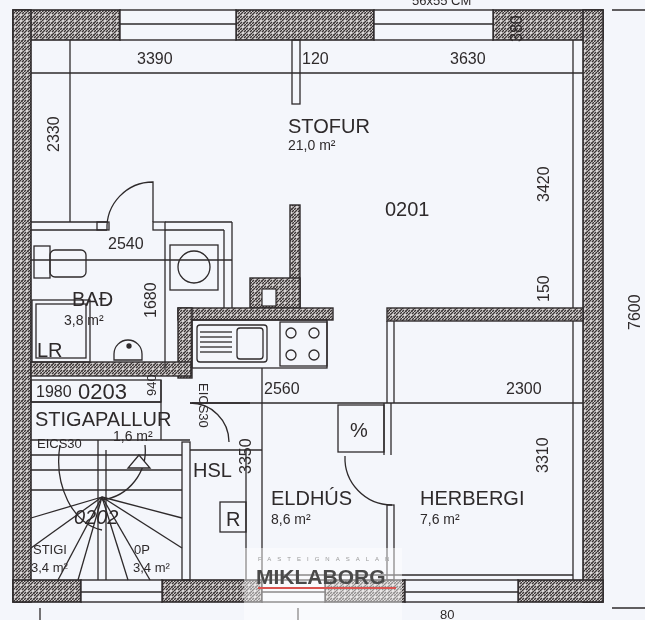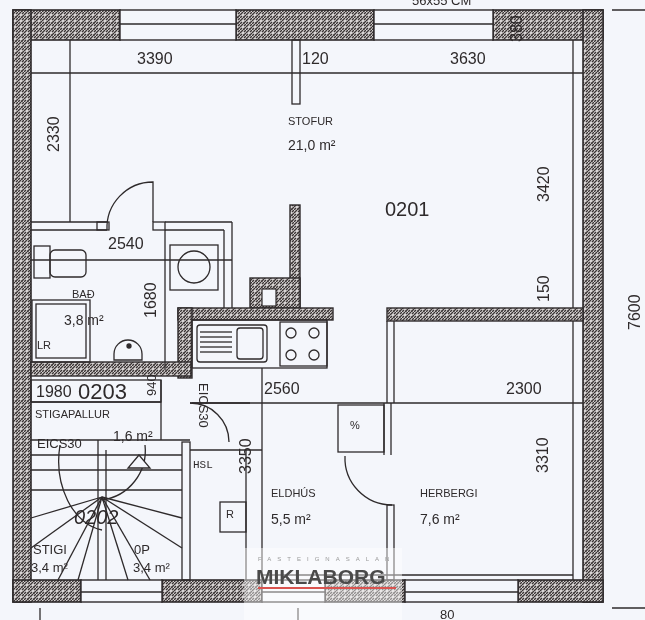--- a/index.html
+++ b/index.html
@@ -1,20 +1,20 @@
 <!DOCTYPE html>
 <html><head>
 <meta charset="utf-8">
 <style>
   html, body { margin: 0; padding: 0; background: #f4f6fb; }
   body { width: 645px; height: 620px; overflow: hidden; position: relative; font-family: "Liberation Sans", sans-serif; }
   #plan { position: absolute; left: 0; top: 0; width: 645px; height: 620px; }
   .lbl { position: absolute; color: #2e2a2b; font-family: "Liberation Sans", sans-serif; line-height: 1; white-space: nowrap; }
   .dim { font-size: 16px; }
-  .room { font-size: 11px; }
+  .room { font-size: 20px; }
   .area { font-size: 14px; }
   .code { font-size: 20px; }
   .code-sm { font-size: 22px; }
   .small { font-size: 13px; }
   .rot { transform-origin: left top; transform: rotate(-90deg); }
   .rot90 { transform-origin: left top; transform: rotate(90deg); }
   .wm-top { position: absolute; left: 258px; top: 556px; font-size: 6px; letter-spacing: 6px; color: #9a9a9a; }
   .wm-main { position: absolute; left: 256px; top: 565px; font-size: 21px; font-weight: bold; color: #4a4a4a; letter-spacing: 0px; }
   .wm-line { position: absolute; left: 258px; top: 587px; width: 138px; height: 2px; background: #d9534f; }
   .wm-box { position: absolute; left: 244px; top: 548px; width: 158px; height: 72px; background: rgba(255,255,255,0.45); }
@@ -191,26 +191,26 @@
 <div class="lbl room" style="left:72px;top:289px;">BAÐ</div>
 <div class="lbl area" style="left:64px;top:313px;">3,8 m²</div>
 <div class="lbl room" style="left:37px;top:340px;">LR</div>
 
 <div class="lbl code-sm" style="left:78px;top:381px;">0203</div>
 <div class="lbl room" style="left:35px;top:409px;">STIGAPALLUR</div>
 <div class="lbl area" style="left:113px;top:429px;">1,6 m²</div>
 <div class="lbl small" style="left:37px;top:437px;">EICS30</div>
 <div class="lbl small rot90" style="left:210px;top:383px;">EICS30</div>
 
-<div class="lbl room" style="left:193px;top:460px;font-family:Liberation Mono, monospace;">HSL</div>
+<div class="lbl room" style="left:193px;top:460px;">HSL</div>
 <div class="lbl room" style="left:226px;top:509px;">R</div>
 <div class="lbl room" style="left:350px;top:420px;">%</div>
 
 <div class="lbl room" style="left:271px;top:488px;">ELDHÚS</div>
-<div class="lbl area" style="left:271px;top:512px;">5,5 m²</div>
+<div class="lbl area" style="left:271px;top:512px;">8,6 m²</div>
 <div class="lbl room" style="left:420px;top:488px;">HERBERGI</div>
 <div class="lbl area" style="left:420px;top:512px;">7,6 m²</div>
 
 <div class="lbl code" style="left:74px;top:507px;font-style:italic;">0202</div>
 <div class="lbl small" style="left:33px;top:543px;">STIGI</div>
 <div class="lbl small" style="left:31px;top:561px;">3,4 m²</div>
 <div class="lbl small" style="left:134px;top:543px;">0P</div>
 <div class="lbl small" style="left:133px;top:561px;">3,4 m²</div>
 
 <div class="wm-box"></div>

